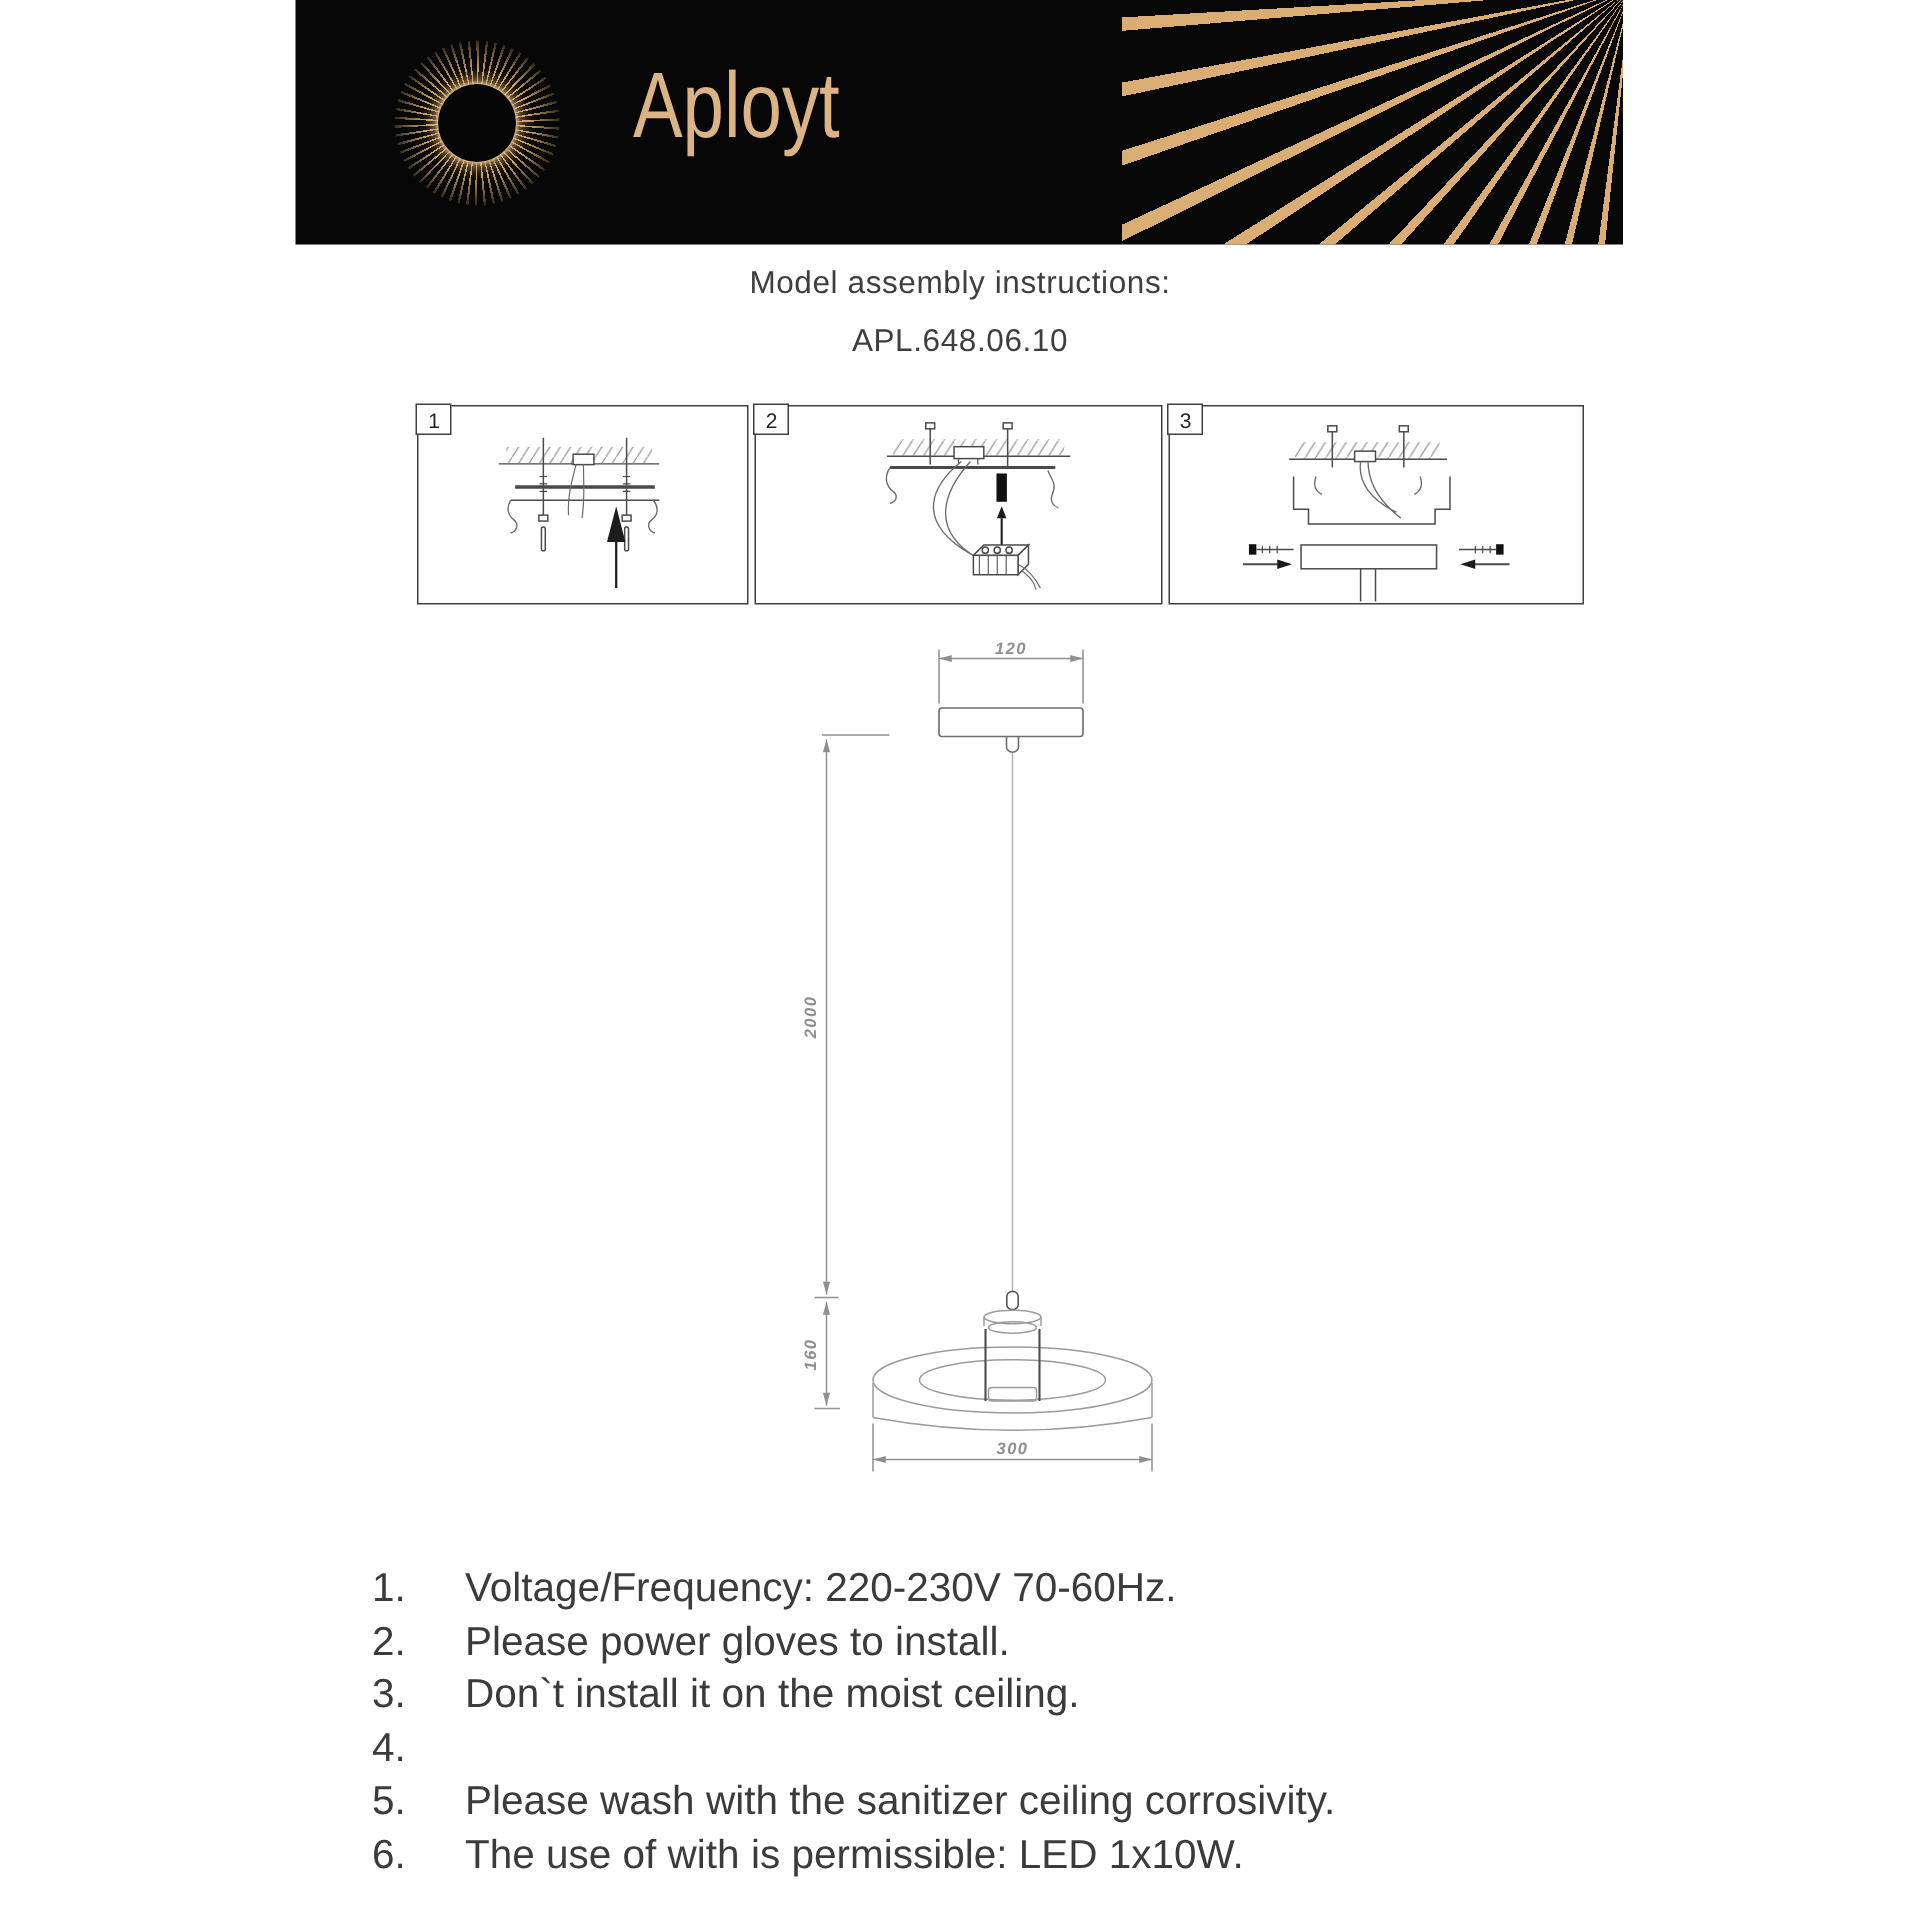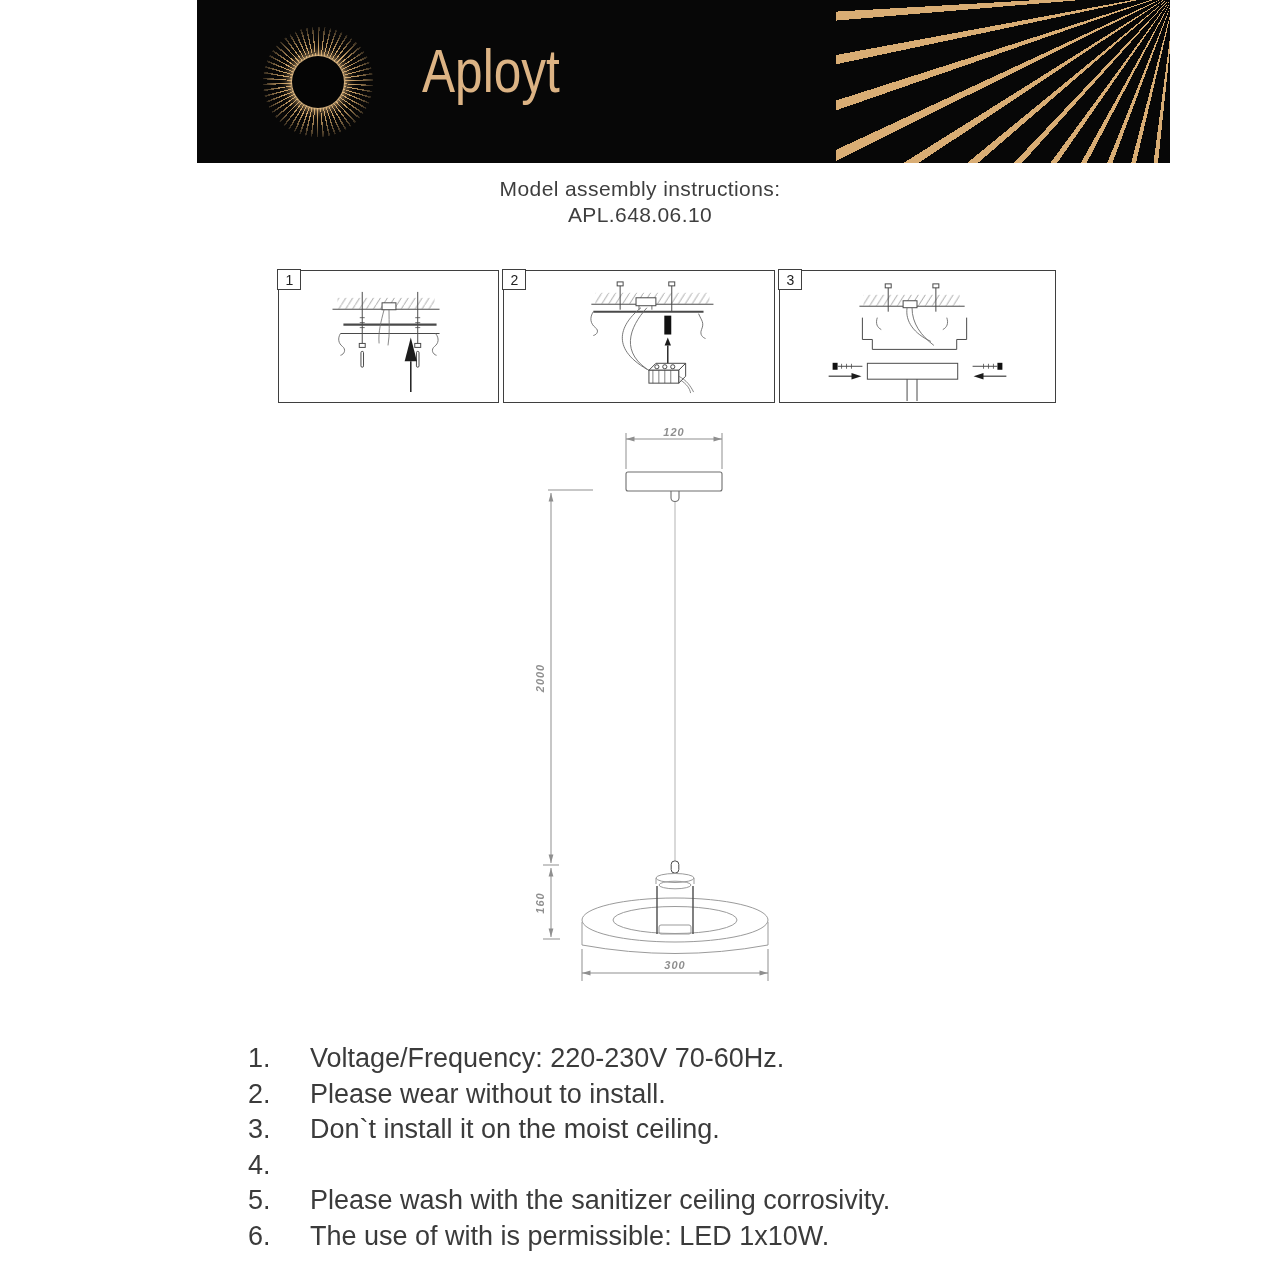--- a/index.html
+++ b/index.html
@@ -6,21 +6,21 @@
   body{
     width:1280px;height:1280px;background:#ffffff;
     font-family:"Liberation Sans", sans-serif;
     position:relative;overflow:hidden;
     -webkit-font-smoothing:antialiased;
   }
   .page{position:absolute;inset:0;background:#fff;}
 
   
   .banner{
-    position:absolute;left:197px;top:0;width:973px;height:163px;
+    position:absolute;left:197px;top:0;width:885px;height:163px;
     background:#070707;overflow:hidden;
   }
   .burst{
     position:absolute;left:66px;top:27px;width:110px;height:110px;border-radius:50%;
     background:repeating-conic-gradient(#c9a067 0deg 1.7deg, rgba(201,160,103,0) 1.7deg 6.2deg);
   }
   .burst::before{
     content:"";position:absolute;inset:-3px;border-radius:50%;
     background:radial-gradient(circle, rgba(7,7,7,0) 0 43%, #070707 74%);
   }
@@ -38,21 +38,21 @@
     position:absolute;right:-6px;top:-8px;width:340px;height:180px;
     background:repeating-conic-gradient(from 150deg at 100% 0%, #d9ad74 0deg 1.5deg, rgba(217,173,116,0) 1.5deg 7.2deg);
   }
 
   
   .title,.model{
     position:absolute;left:0;width:100%;text-align:center;
     color:#3e3e3e;font-size:21px;letter-spacing:.4px;
   }
   .title{top:177px;}
-  .model{top:203px;}
+  .model{top:216px;}
 
   
   .steps{position:absolute;left:278px;top:270px;width:778px;height:133px;display:flex;gap:4px;}
   .panel{position:relative;border:1.6px solid #3f3f3f;background:#fff;box-sizing:border-box;}
   .panel-1{width:221px;}
   .panel-2{width:272px;}
   .panel-3{width:277px;}
   .badge{
     position:absolute;left:-1.6px;top:-1.6px;width:24px;height:21px;
     border:1.6px solid #3f3f3f;background:#fff;box-sizing:border-box;
@@ -244,21 +244,21 @@
     </svg>
   </div>
 
   <div class="list">
     <div class="row">
       <span class="num">1.</span>
       <span class="txt">Voltage/Frequency: 220-230V 70-60Hz.</span>
     </div>
     <div class="row">
       <span class="num">2.</span>
-      <span class="txt">Please wear without to install.</span>
+      <span class="txt">Please power gloves to install.</span>
     </div>
     <div class="row">
       <span class="num">3.</span>
       <span class="txt">Don`t install it on the moist ceiling.</span>
     </div>
     <div class="row">
       <span class="num">4.</span>
     </div>
     <div class="row">
       <span class="num">5.</span>

